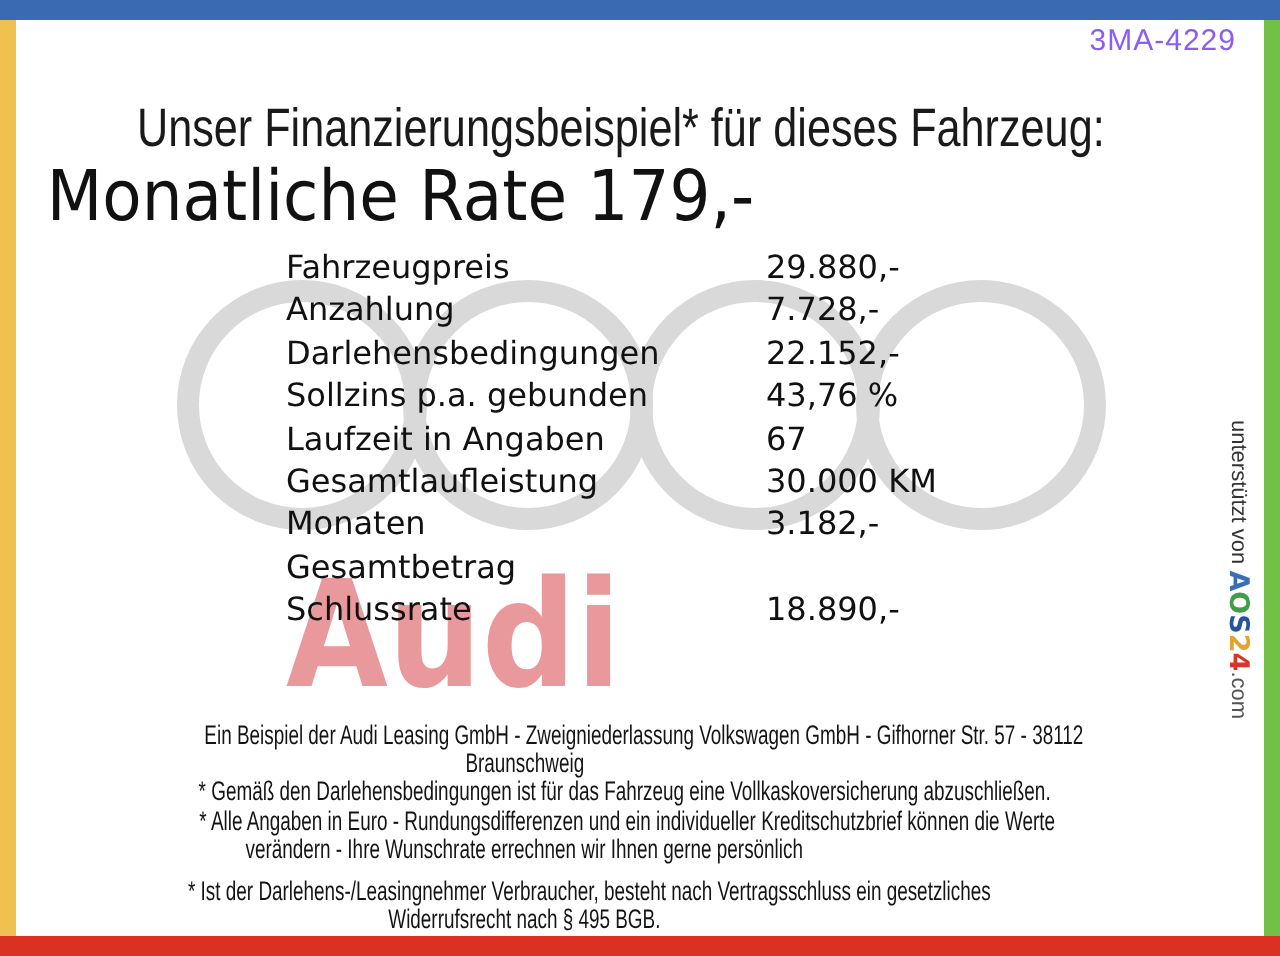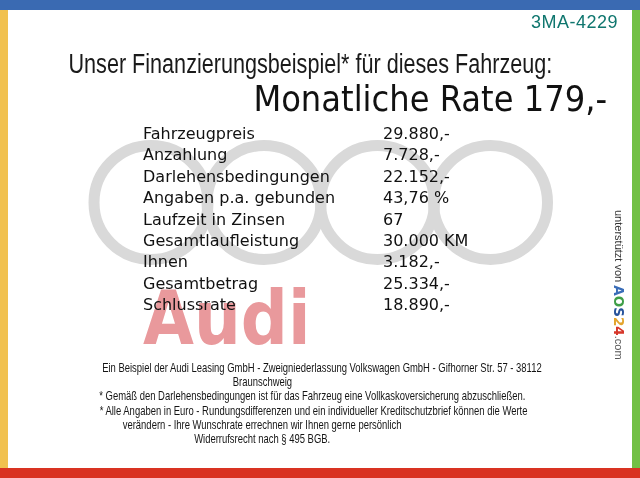--- a/index.html
+++ b/index.html
@@ -8,28 +8,28 @@
     overflow:hidden;font-family:"DejaVu Sans",sans-serif;color:#111;
   }
   
   .bar{position:absolute;}
   .bar-top{top:0;left:0;width:640px;height:10px;background:#3a6ab2;}
   .bar-left{top:10px;left:0;width:8px;height:458px;background:#f1c14f;}
   .bar-right{top:10px;right:0;width:8px;height:458px;background:#72c045;}
   .bar-bottom{bottom:0;left:0;width:640px;height:10px;background:#d93222;}
 
   
-  .plate{position:absolute;top:12px;right:22px;font-size:18px;color:#0f766e;
+  .plate{position:absolute;top:12px;right:22px;font-size:15px;color:#8b5cf6;
          font-family:"Liberation Sans",sans-serif;letter-spacing:0.5px;}
 
   
   .title{position:absolute;top:49px;left:8px;width:524px;text-align:left;white-space:nowrap;}
   .title .fit{display:inline-block;transform:scaleX(0.80);transform-origin:center;
               font-family:"Liberation Sans",sans-serif;font-size:27px;color:#1a1a1a;}
-  .rate{position:absolute;top:80px;left:8px;width:614px;text-align:right;white-space:nowrap;}
+  .rate{position:absolute;top:80px;left:8px;width:614px;text-align:left;white-space:nowrap;}
   .rate .fit{display:inline-block;transform:scaleX(0.92);transform-origin:center;
              font-size:35px;line-height:38px;color:#111;}
 
   
   .rings{position:absolute;top:0;left:0;z-index:0;}
   .audi-word{position:absolute;left:143px;top:281px;z-index:0;
              font-size:74px;font-weight:bold;line-height:1;
              color:#e9999c;transform:scaleX(0.89);transform-origin:left top;}
 
   
@@ -88,38 +88,37 @@
     </div>
     <div class="frow">
       <span class="flabel">Anzahlung</span>
       <span class="fvalue">7.728,-</span>
     </div>
     <div class="frow">
       <span class="flabel">Darlehensbedingungen</span>
       <span class="fvalue">22.152,-</span>
     </div>
     <div class="frow">
-      <span class="flabel">Angaben p.a. gebunden</span>
+      <span class="flabel">Sollzins p.a. gebunden</span>
       <span class="fvalue">43,76 %</span>
     </div>
     <div class="frow">
-      <span class="flabel">Laufzeit in Zinsen</span>
+      <span class="flabel">Laufzeit in Angaben</span>
       <span class="fvalue">67</span>
     </div>
     <div class="frow">
       <span class="flabel">Gesamtlaufleistung</span>
       <span class="fvalue">30.000 KM</span>
     </div>
     <div class="frow">
-      <span class="flabel">Ihnen</span>
+      <span class="flabel">Monaten</span>
       <span class="fvalue">3.182,-</span>
     </div>
     <div class="frow">
       <span class="flabel">Gesamtbetrag</span>
-      <span class="fvalue">25.334,-</span>
     </div>
     <div class="frow">
       <span class="flabel">Schlussrate</span>
       <span class="fvalue">18.890,-</span>
     </div>
   </div>
 
   <div class="disclaimer">
     <div class="dline">
       <span class="fit">Ein Beispiel der Audi Leasing GmbH - Zweigniederlassung Volkswagen GmbH - Gifhorner Str. 57 - 38112</span>
@@ -129,20 +128,23 @@
     </div>
     <div class="dline">
       <span class="fit">* Gemäß den Darlehensbedingungen ist für das Fahrzeug eine Vollkaskoversicherung abzuschließen.</span>
     </div>
     <div class="dline">
       <span class="fit">* Alle Angaben in Euro - Rundungsdifferenzen und ein individueller Kreditschutzbrief können die Werte</span>
     </div>
     <div class="dline">
       <span class="fit">verändern - Ihre Wunschrate errechnen wir Ihnen gerne persönlich</span>
     </div>
+    <div class="dline para-gap">
+      <span class="fit">* Ist der Darlehens-/Leasingnehmer Verbraucher, besteht nach Vertragsschluss ein gesetzliches</span>
+    </div>
     <div class="dline">
       <span class="fit">Widerrufsrecht nach § 495 BGB.</span>
     </div>
   </div>
 
   <div class="credit">
     <span>unterstützt von </span><span class="brand"><span style="color:#3a6db8">A</span><span style="color:#3f9e47">O</span><span style="color:#27539b">S</span><span style="color:#e3a42d">2</span><span style="color:#d6362a">4</span></span><span class="suffix">.com</span>
   </div>
 
 </div>

